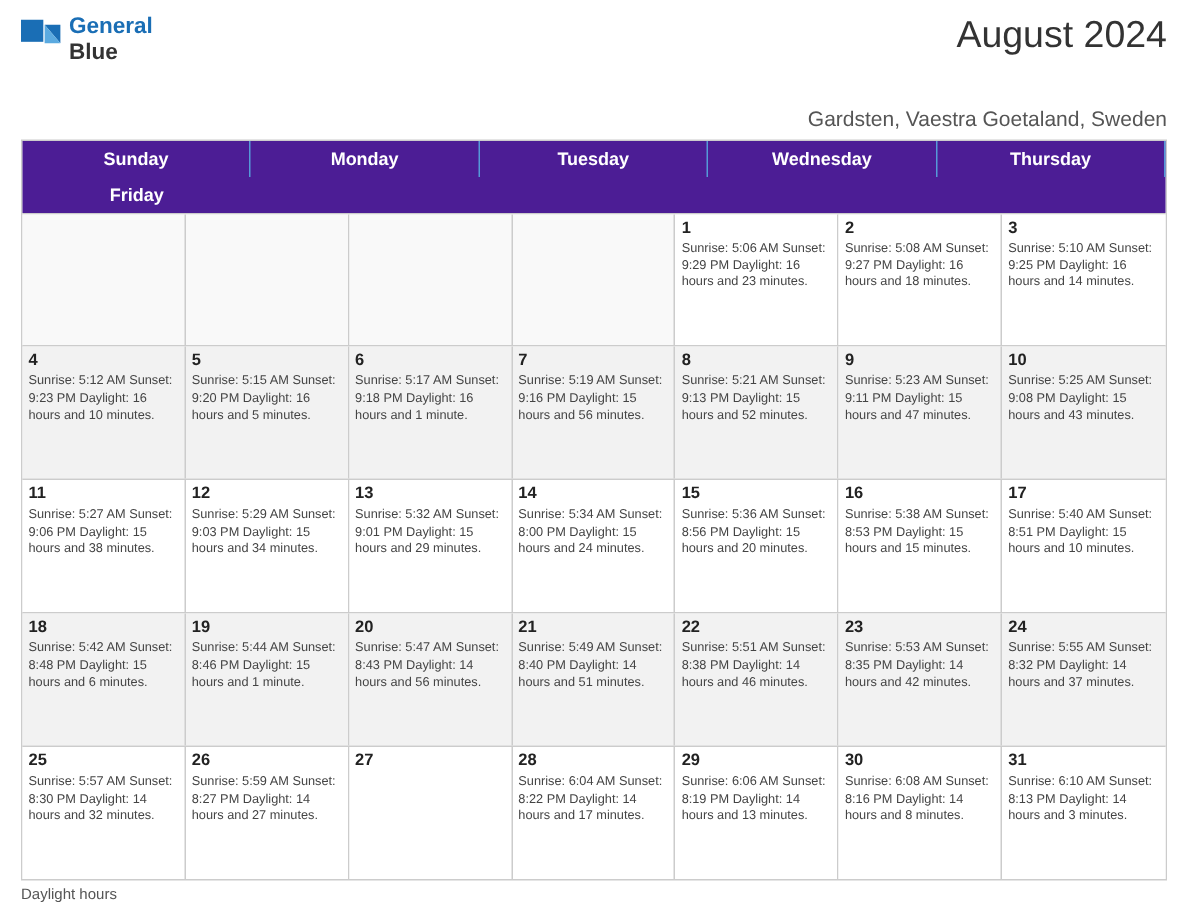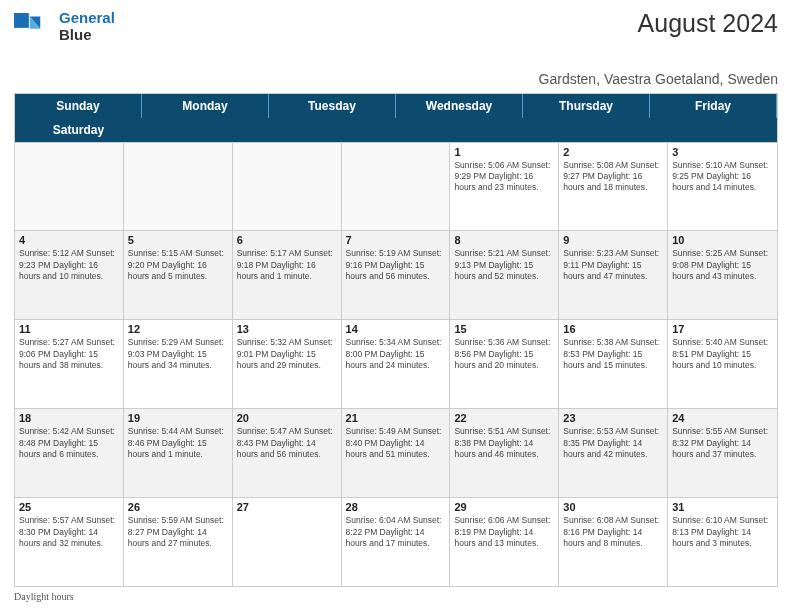--- a/index.html
+++ b/index.html
@@ -19,21 +19,21 @@
     }
     .header {
       display: flex;
       align-items: flex-start;
       justify-content: space-between;
       margin-bottom: 6px;
     }
     .logo {
       display: flex;
       align-items: center;
-      gap: 17px;
+      gap: 4px;
     }
     .logo-text {
       font-size: 15px;
       font-weight: bold;
       color: #333;
       line-height: 1.1;
     }
     .logo-text span {
       color: #1a6eb5;
     }
@@ -56,22 +56,22 @@
       margin-top: 33px;
     }
     .calendar {
       flex: 1;
       display: flex;
       flex-direction: column;
       border: 1px solid #ccc;
     }
     .cal-header {
       display: grid;
-      grid-template-columns: repeat(6, 1fr);
-      background: #0c4a6e;
+      grid-template-columns: repeat(5, 1fr);
+      background: #4c1d95;
     }
     .cal-header-cell {
       color: #fff;
       font-size: 12px;
       font-weight: bold;
       padding: 5px 4px;
       text-align: center;
       border-right: 1px solid #5599d8;
     }
     .cal-header-cell:last-child { border-right: none; }
@@ -107,21 +107,20 @@
     .day-info {
       font-size: 8.5px;
       color: #444;
       line-height: 1.35;
     }
     .footer {
       margin-top: 4px;
       font-size: 10px;
       color: #555;
       text-align: left;
-      font-family: Liberation Serif, serif;
     }
   </style>
 </head>
 <body>
 
 <div class="page">
   <div class="header">
     <div class="logo">
       <svg class="logo-icon" viewBox="0 0 32 32">
         <rect x="0" y="0" width="32" height="32" fill="white"></rect>
@@ -141,21 +140,20 @@
   </div>
 
   <div class="calendar">
     <div class="cal-header">
     <div class="cal-header-cell">Sunday</div>
         <div class="cal-header-cell">Monday</div>
         <div class="cal-header-cell">Tuesday</div>
         <div class="cal-header-cell">Wednesday</div>
         <div class="cal-header-cell">Thursday</div>
         <div class="cal-header-cell">Friday</div>
-        <div class="cal-header-cell">Saturday</div>
       </div>
     <div class="cal-body">
     <div class="cal-row">
           <div class="cal-cell empty"></div>
           <div class="cal-cell empty"></div>
           <div class="cal-cell empty"></div>
           <div class="cal-cell empty"></div>
           <div class="cal-cell">
             <div class="day-num">1</div>
             <div class="day-info">Sunrise: 5:06 AM

